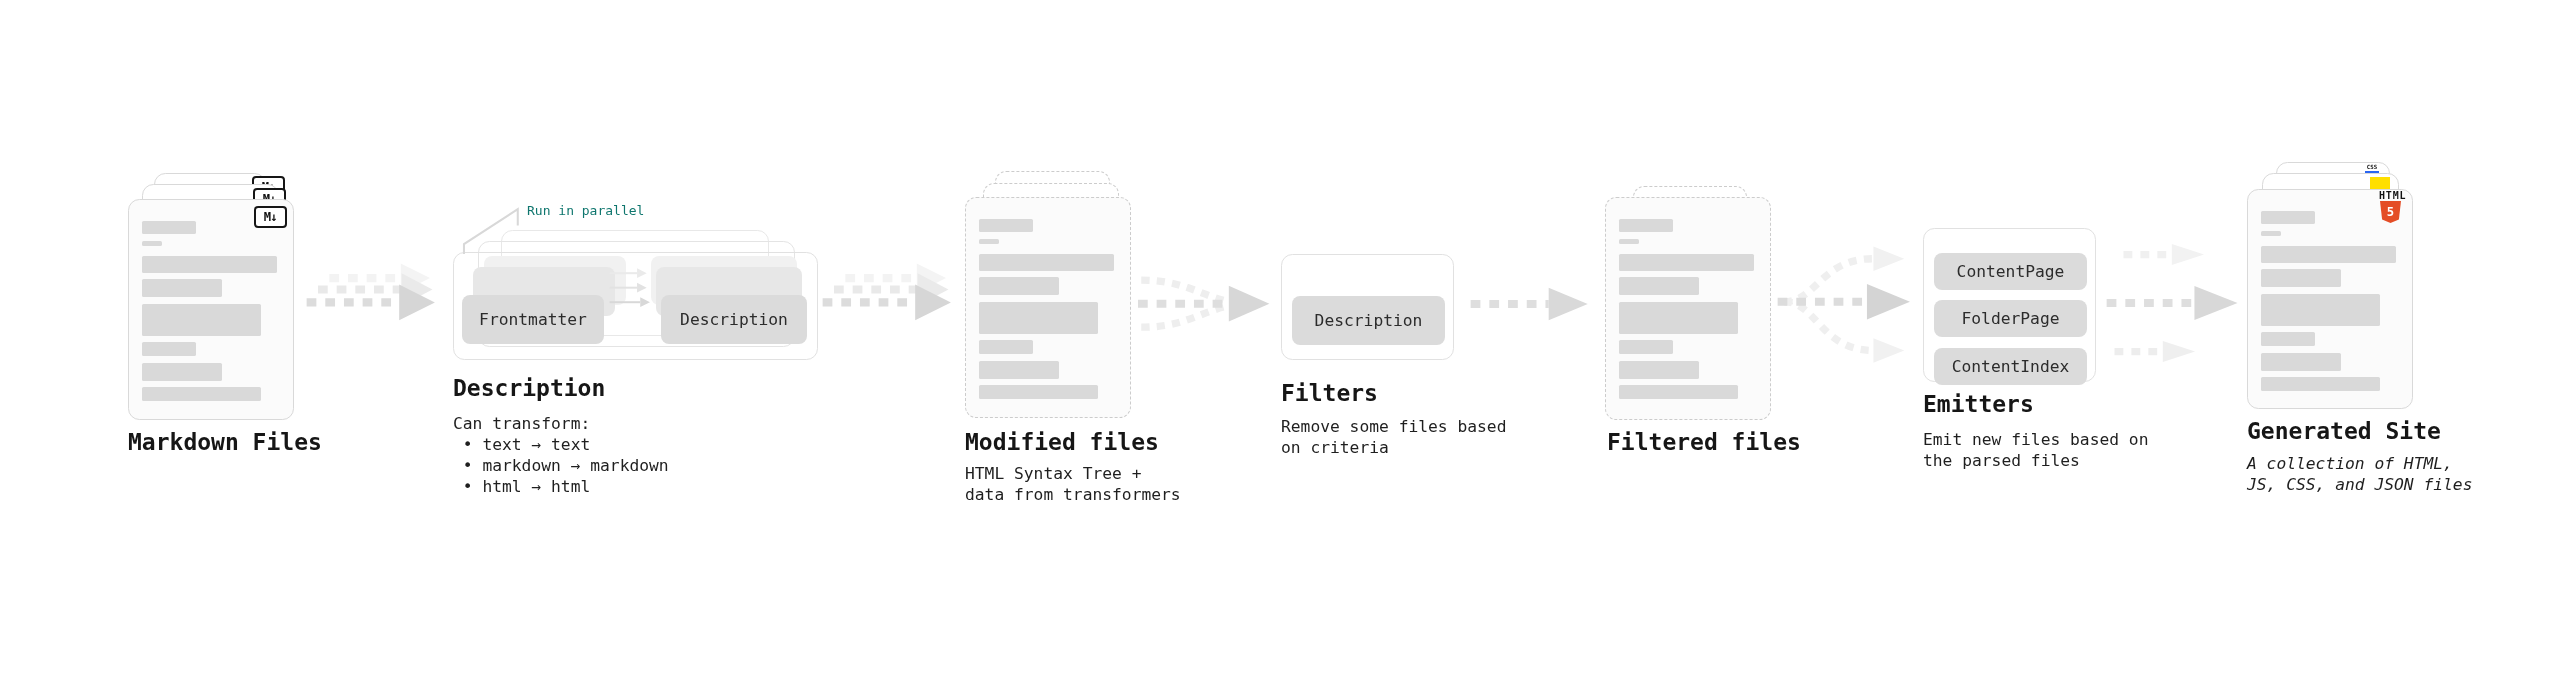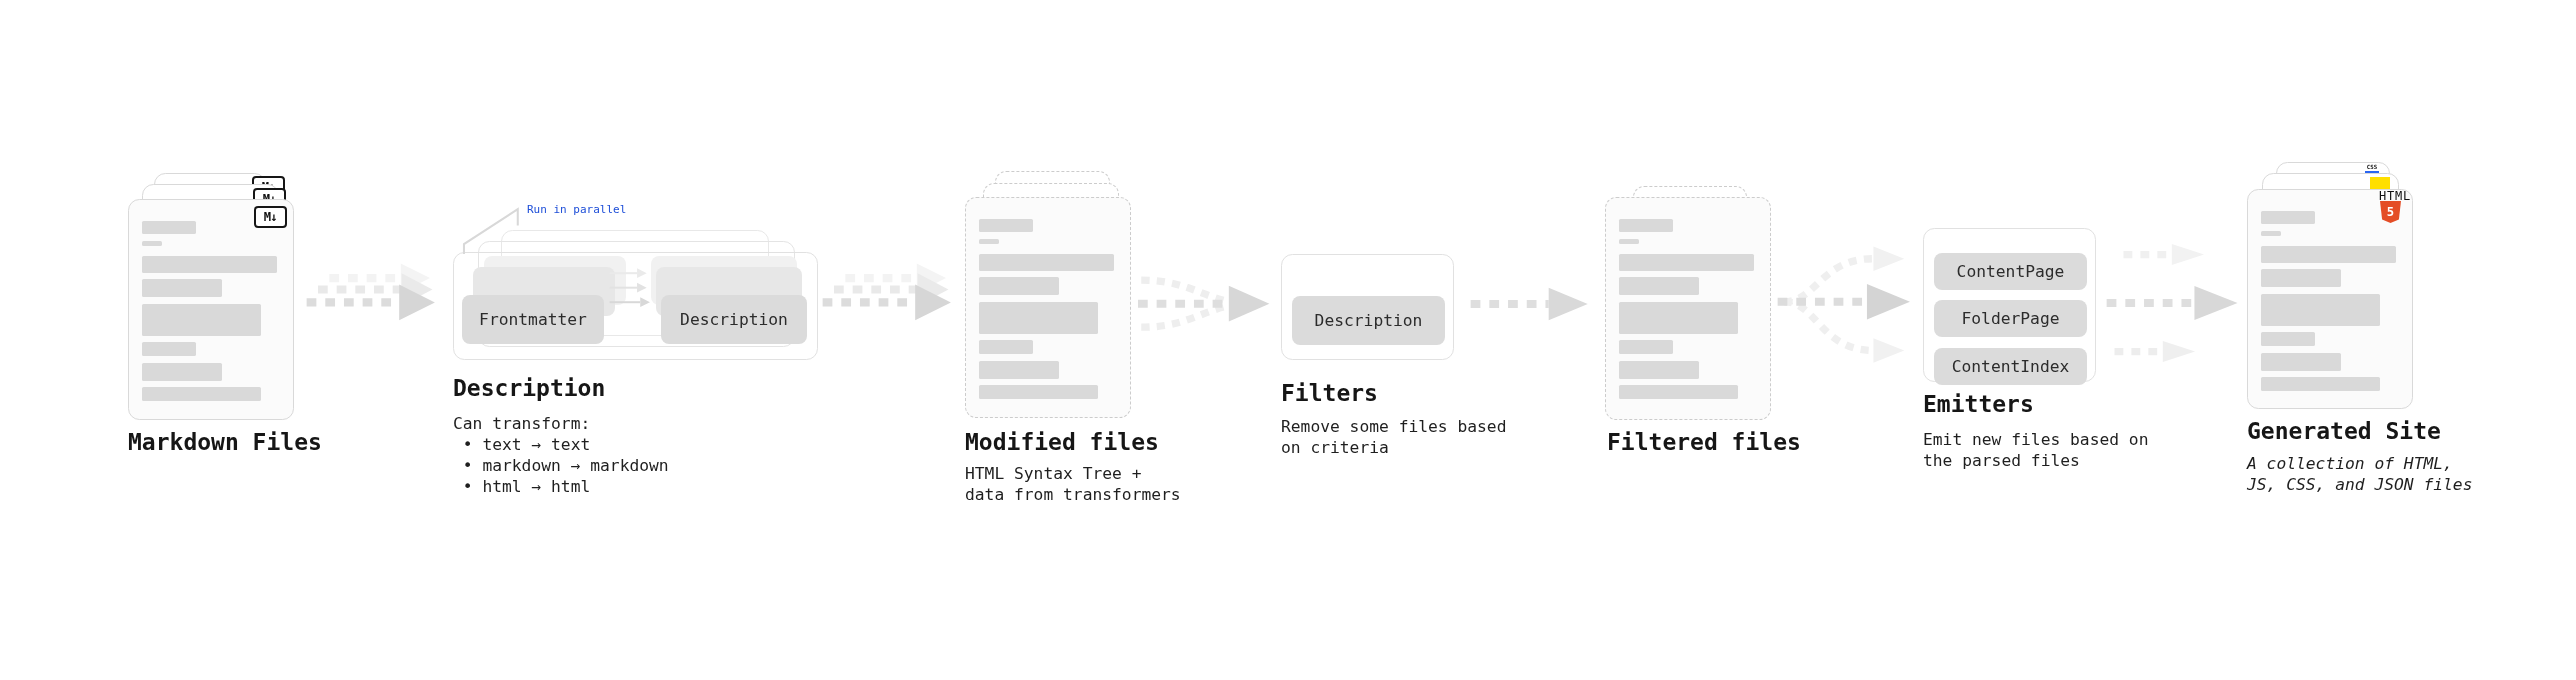--- a/index.html
+++ b/index.html
@@ -24,24 +24,24 @@
   .body-text{position:absolute;font-size:16.3px;line-height:21px;color:#1f1f1f;white-space:pre;}
   .container-box{position:absolute;border:1.6px solid #e1e1e1;border-radius:11.4px;box-sizing:border-box;background:transparent;}
   .pbox{position:absolute;background:#dbdbdb;border-radius:8.1px;display:flex;align-items:center;justify-content:center;
         font-size:16.3px;color:#2c2c2c;box-sizing:border-box;white-space:pre;margin-top:16px;}
   .ghost{position:absolute;border-radius:8.1px;}
   .g1{background:#e7e7e7;}
   .g2{background:#f1f1f1;}
   .md-badge{position:absolute;width:32.5px;height:22px;background:#ffffff;border:2.4px solid #161616;border-radius:4.1px;
         display:flex;align-items:center;justify-content:center;font-weight:bold;font-size:12.2px;color:#111111;
         box-sizing:border-box;letter-spacing:-0.8px;white-space:pre;}
-  .callout-text{position:absolute;font-size:11px;color:#1d4ed8;white-space:pre;}
+  .callout-text{position:absolute;font-size:13px;color:#0f766e;white-space:pre;}
   .svgabs{position:absolute;}
   .html5-badge{position:absolute;width:23px;text-align:center;}
-  .h5-text{font-size:12px;font-weight:normal;color:#111;letter-spacing:0.8px;line-height:8.1px;}
+  .h5-text{font-size:10px;font-weight:bold;color:#111;letter-spacing:0.8px;line-height:8.1px;}
   .h5-shield{width:21px;height:22px;margin:0.8px auto 0;background:#e44d26;color:#ffffff;font-size:12.2px;font-weight:bold;
         display:flex;align-items:center;justify-content:center;
         clip-path:polygon(0 0,100% 0,90% 85%,50% 100%,10% 85%);}
   .css-badge{position:absolute;width:18px;text-align:center;}
   .css-text{font-size:5.7px;font-weight:bold;color:#111;line-height:6.5px;}
   .css-bar{width:14.6px;height:2.4px;background:#2965f1;margin:0.8px auto 0;}
   .js-badge{position:absolute;width:19.5px;height:14.6px;background:#ffdf00;}
 </style>
 </head>
 <body>

